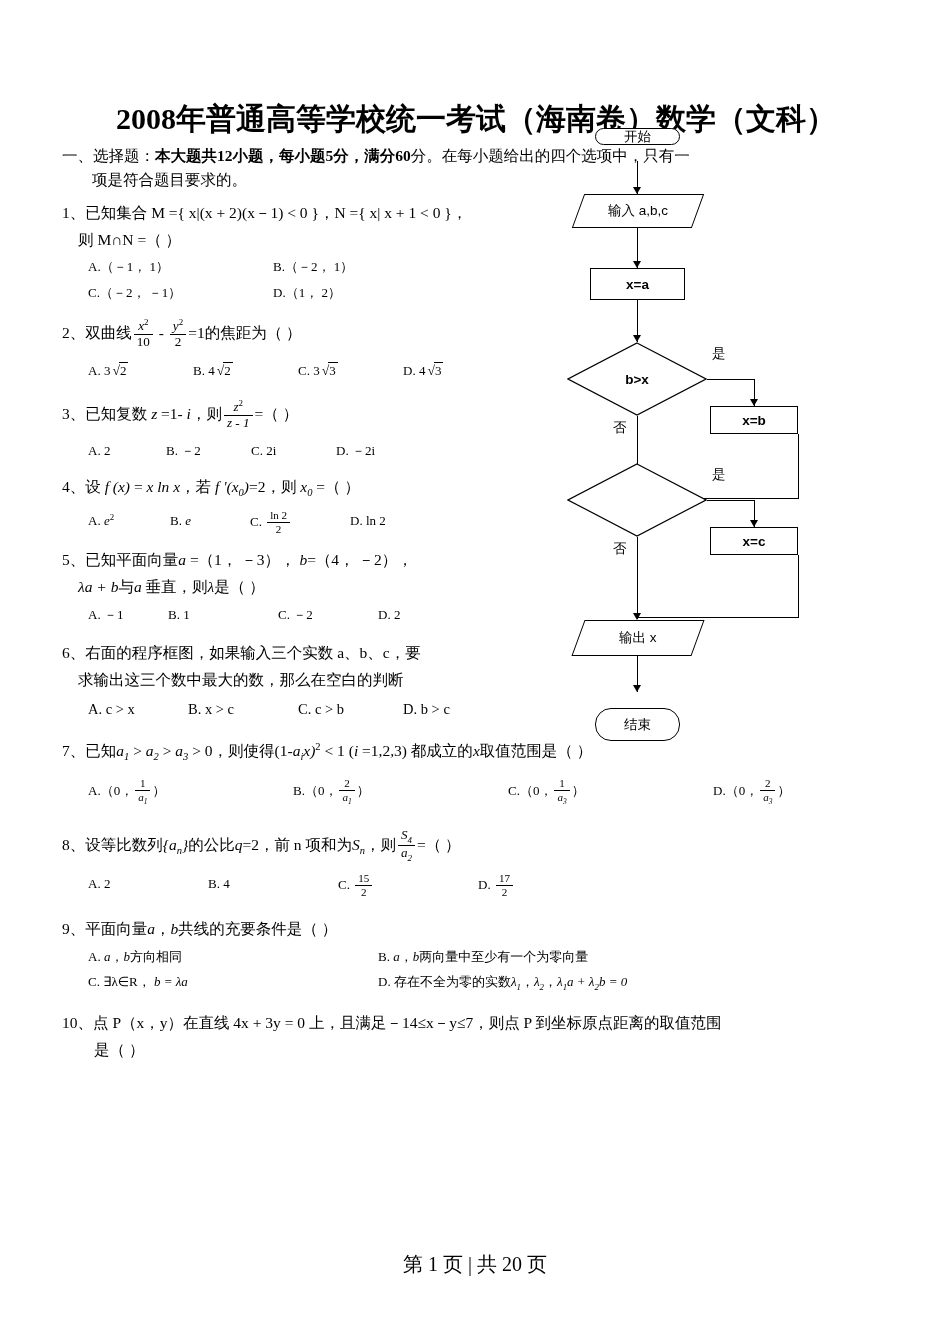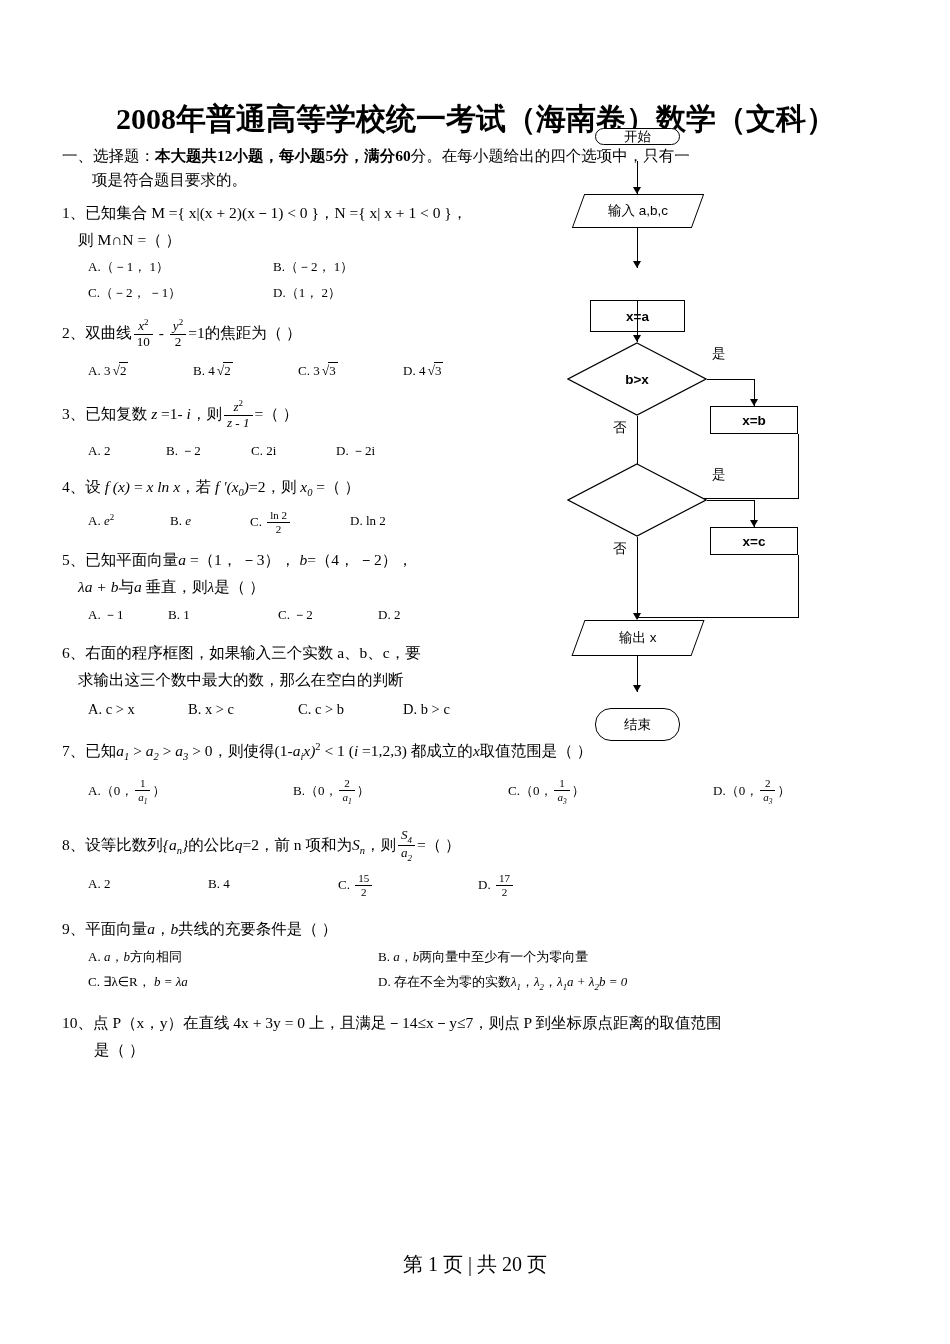--- a/index.html
+++ b/index.html
@@ -284,21 +284,21 @@
     </div>
     <div class="vline" style="left:107px; top:33px; height:33px;"></div>
     <div class="arrow-d" style="left:103px; top:59px;"></div>
 
     <div class="node para" style="left:48px; top:66px; width:120px; height:34px;">
       <span>输入 a,b,c</span>
     </div>
     <div class="vline" style="left:107px; top:100px; height:40px;"></div>
     <div class="arrow-d" style="left:103px; top:133px;"></div>
 
-    <div class="node" style="left:60px; top:140px; width:95px; height:32px; font-weight:bold;margin-top:32px;">
+    <div class="node" style="left:60px; top:140px; width:95px; height:32px; font-weight:bold;">
       <span>x=a</span>
     </div>
     <div class="vline" style="left:107px; top:172px; height:42px;"></div>
     <div class="arrow-d" style="left:103px; top:207px;"></div>
 
     <div class="diamond-wrap" style="left:37px; top:214px; width:140px; height:74px;">
       <svg class="diamond" viewBox="0 0 140 74" preserveAspectRatio="none">
         <polygon points="70,1 139,37 70,73 1,37" fill="#fff" stroke="#000" stroke-width="1.2"></polygon>
       </svg>
       <div class="diamond-label">b&gt;x</div>

